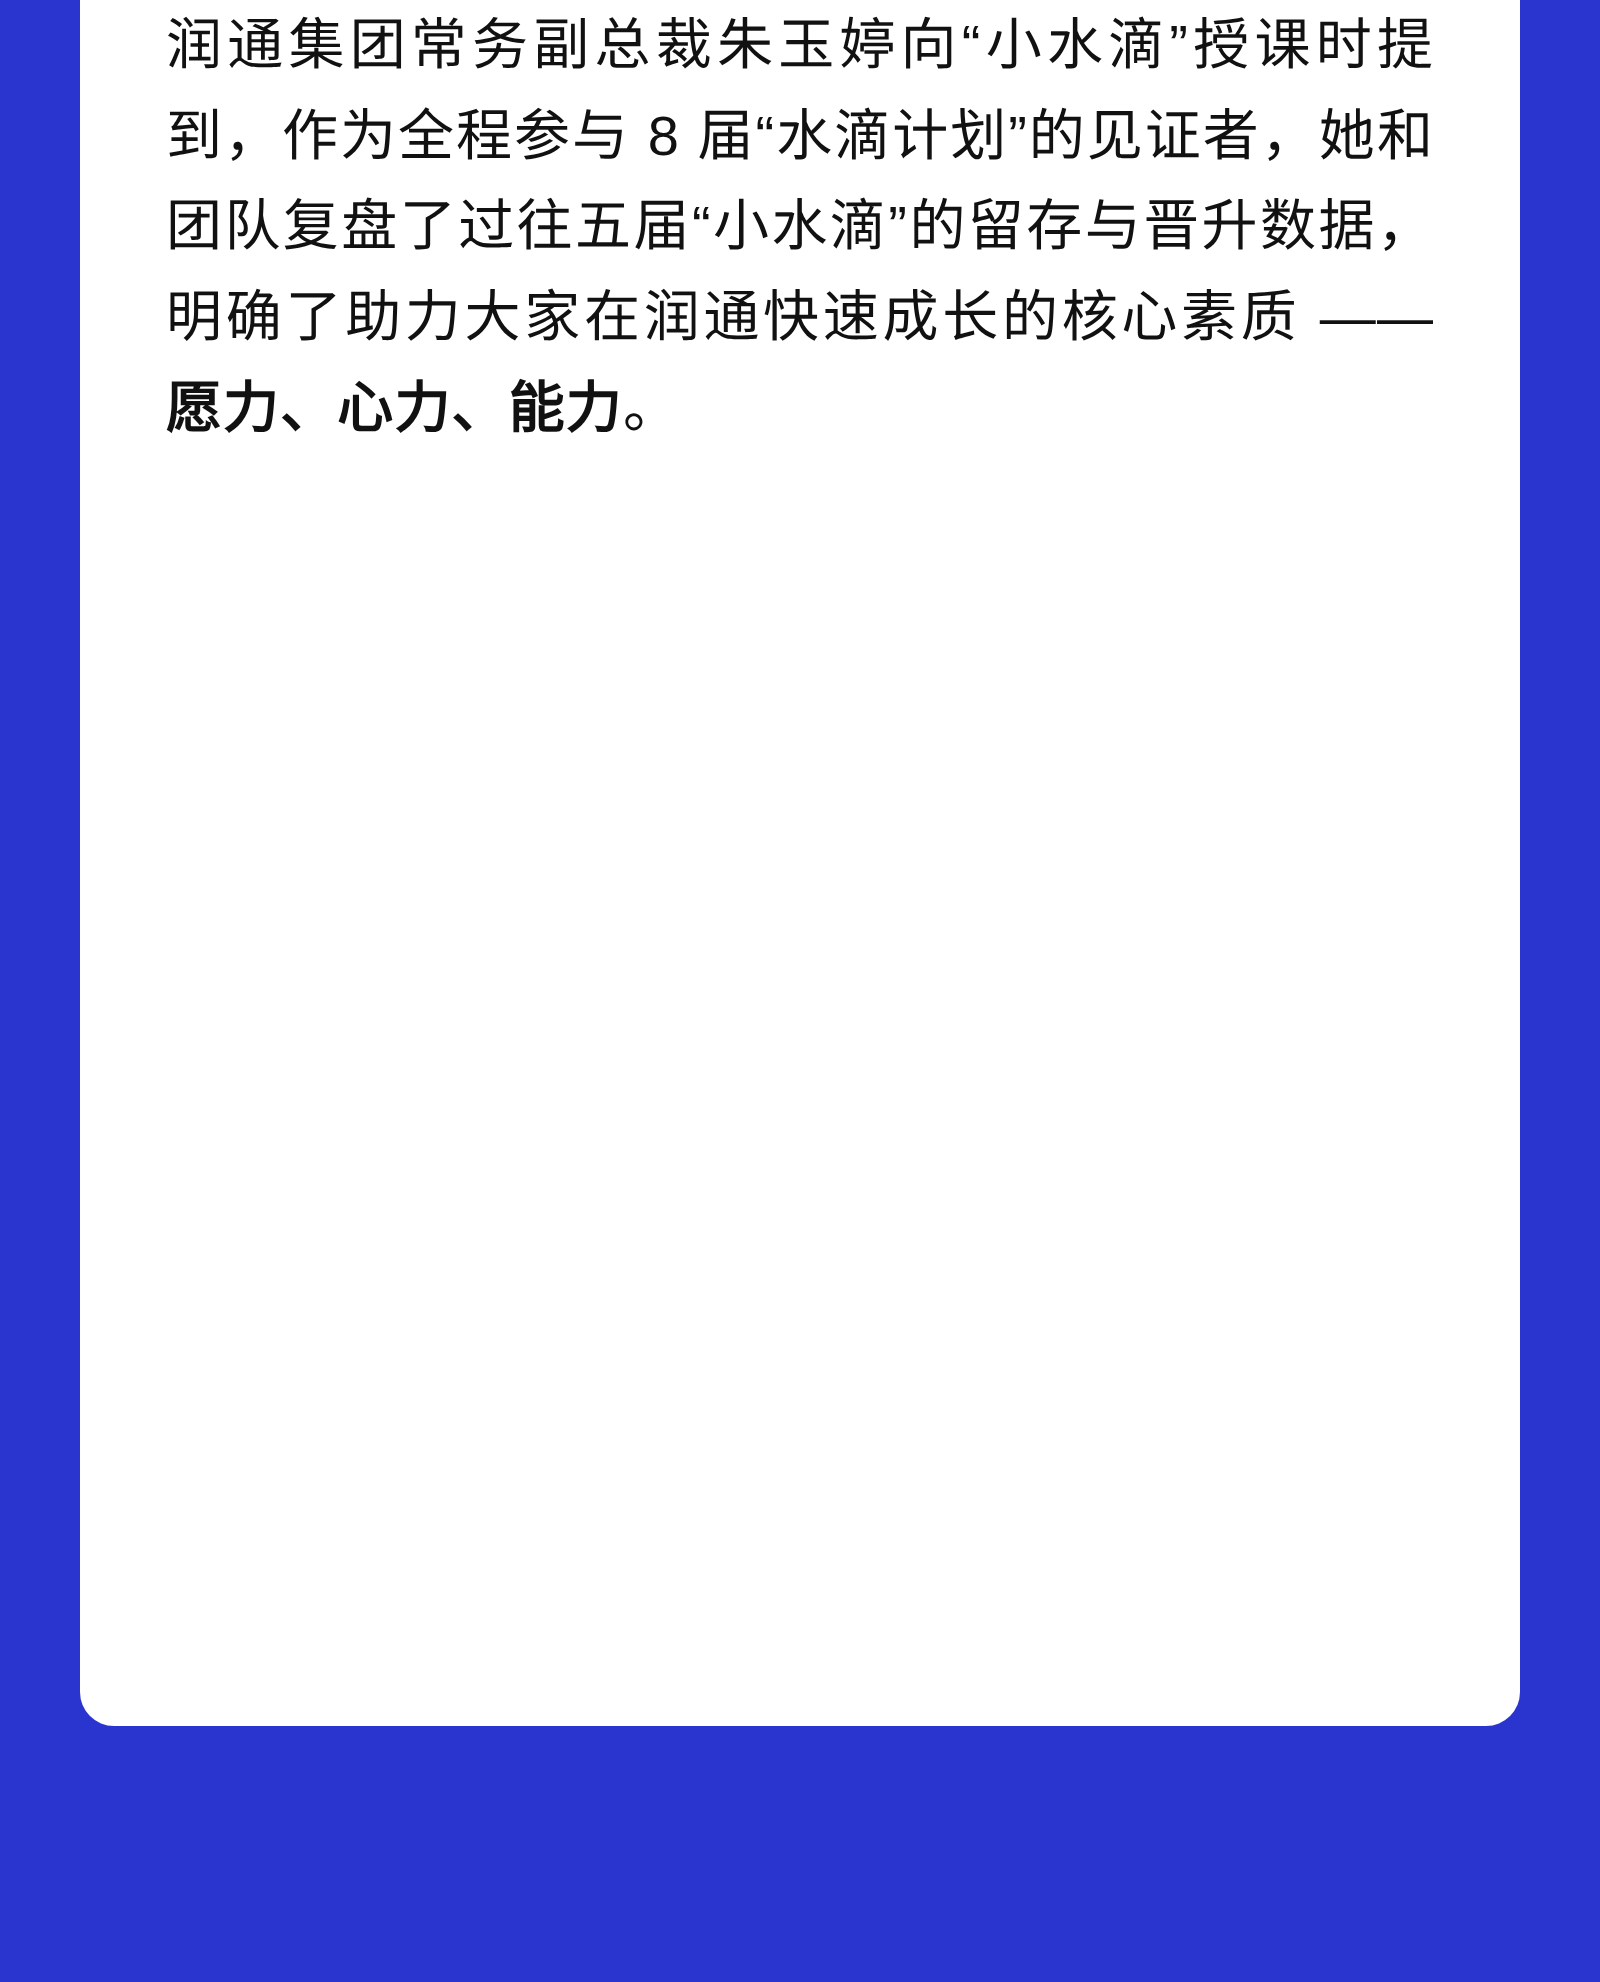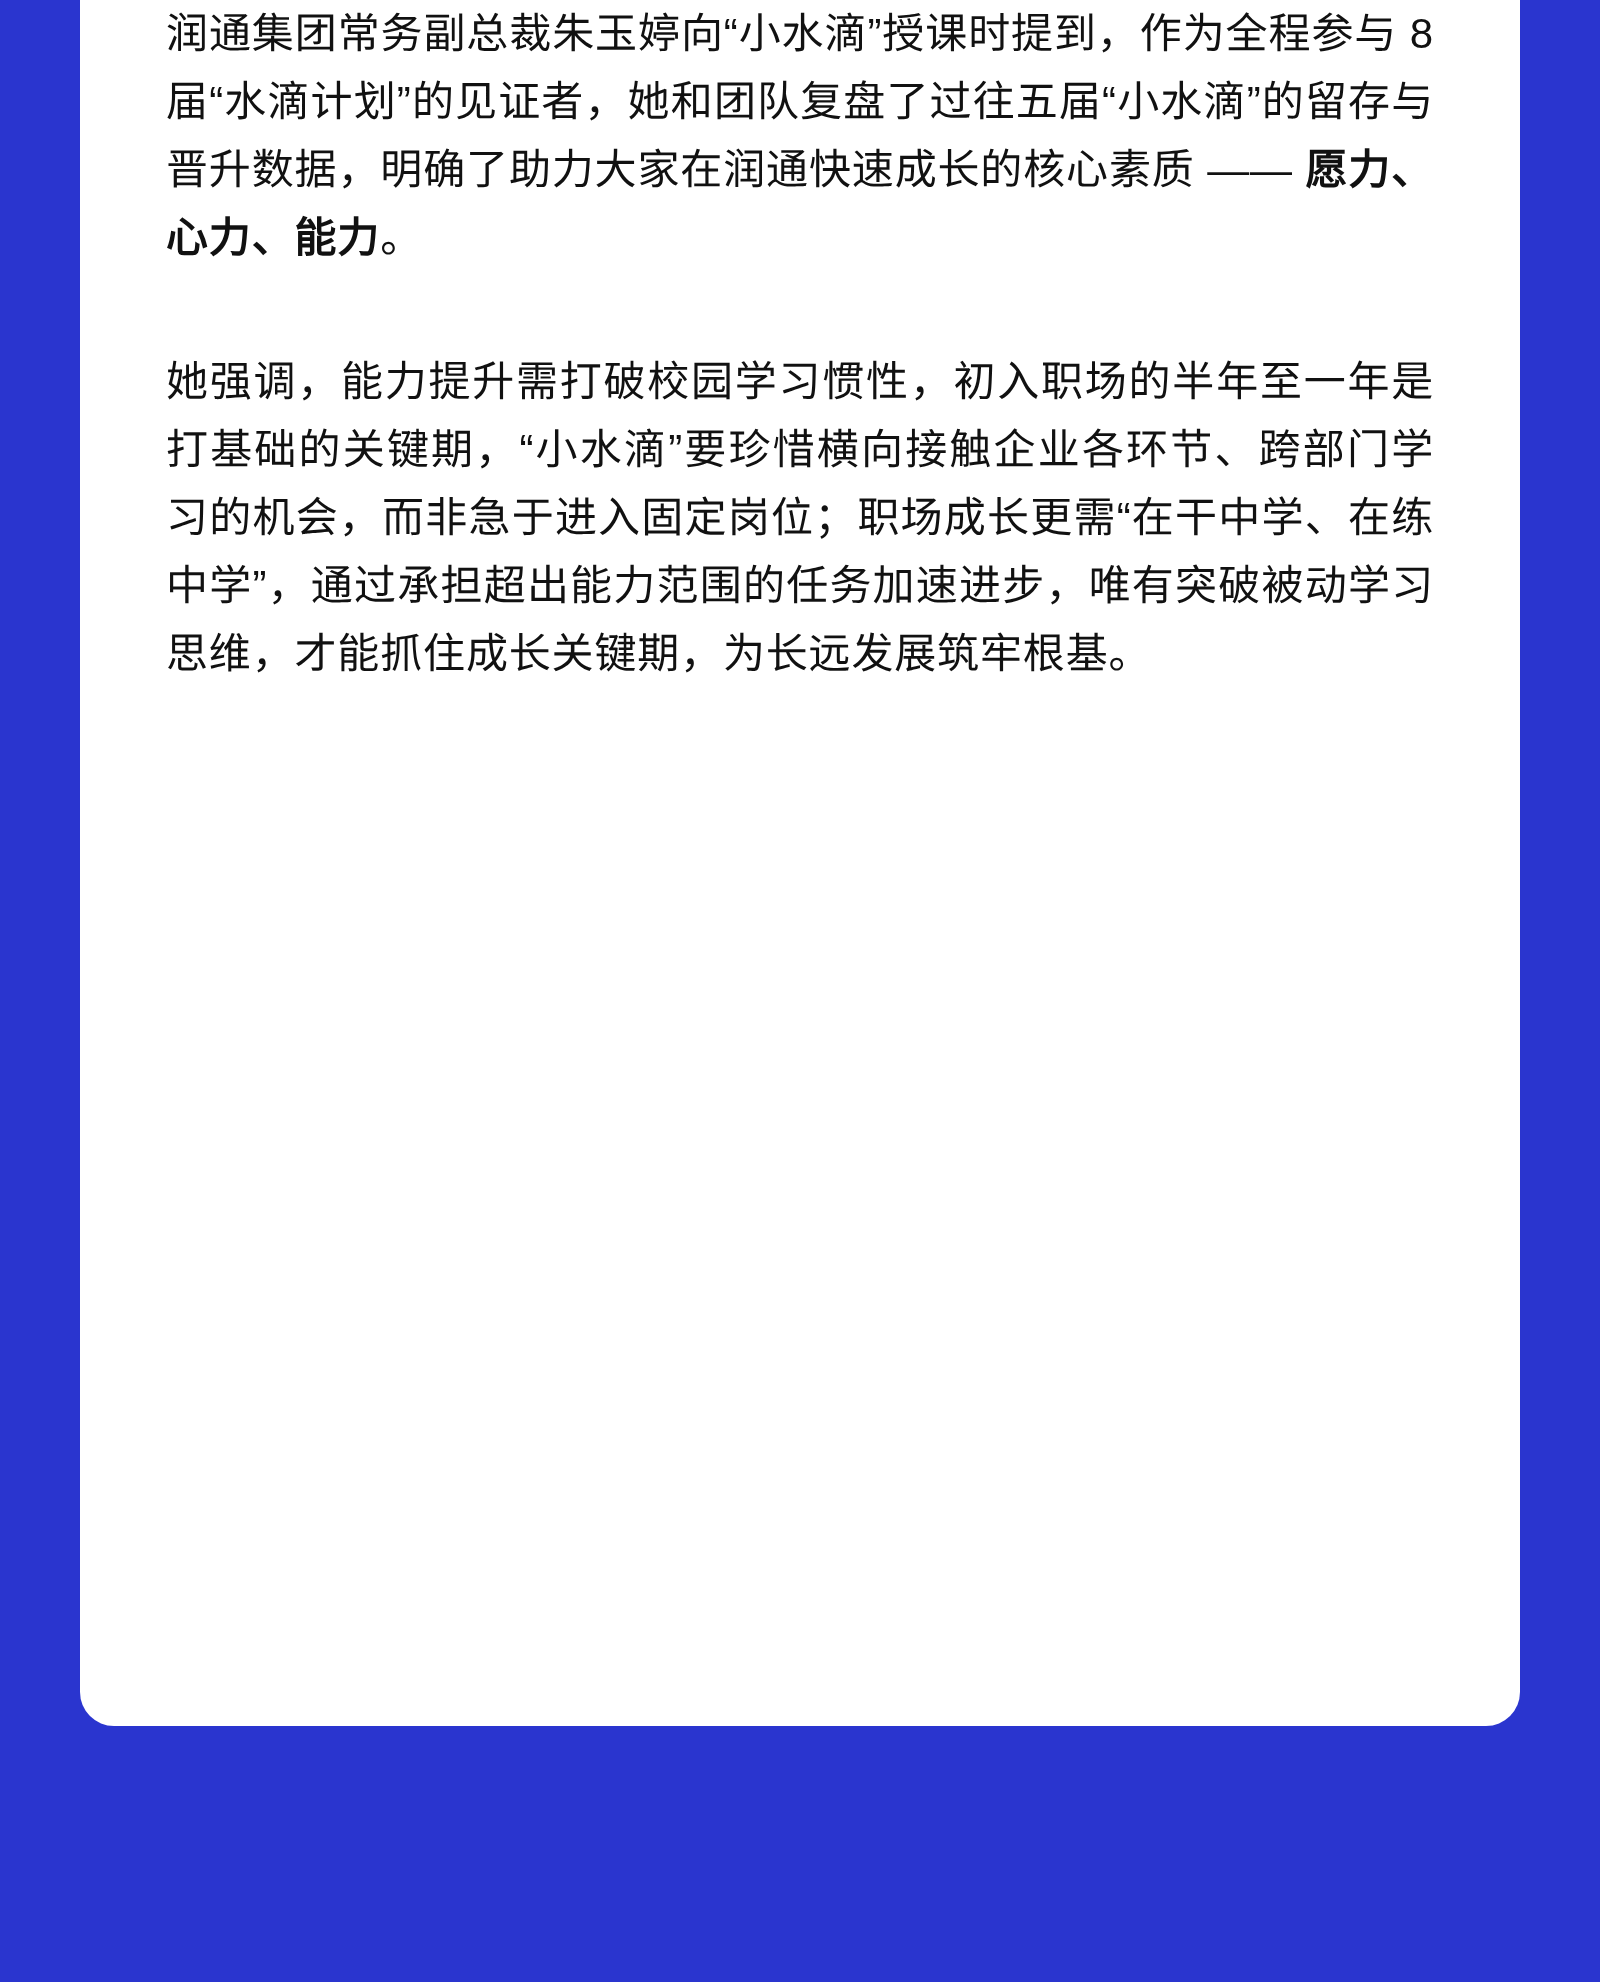--- a/index.html
+++ b/index.html
@@ -31,21 +31,21 @@
     bottom: 256px;
     background: #ffffff;
     border-radius: 0 0 34px 34px;
     box-sizing: border-box;
     padding: 60px 86px 40px 86px;
     overflow: hidden;
   }
 
   .article {
     color: #111111;
-    font-size: 42px;
+    font-size: 56px;
     line-height: 1.62;
     letter-spacing: 0.02em;
     text-align: justify;
     text-justify: inter-ideograph;
   }
 
   .para {
     margin: 0 0 76px 0;
   }
   .para:last-child {
@@ -65,19 +65,16 @@
 <body>
 
 <div class="page">
   <div class="card">
     <div class="article">
 
       <p class="para">
         <span class="run">润通集团常务副总裁朱玉婷向“小水滴”授课时提到，作为全程参与 8 届“水滴计划”的见证者，她和团队复盘了过往五届“小水滴”的留存与晋升数据，明确了助力大家在润通快速成长的核心素质 —— </span><span class="run bold">愿力、心力、能力</span><span class="run">。</span>
       </p>
 
-      <p class="para">
-        <span class="run">她强调，能力提升需打破校园学习惯性，初入职场的半年至一年是打基础的关键期，“小水滴”要珍惜横向接触企业各环节、跨部门学习的机会，而非急于进入固定岗位；职场成长更需“在干中学、在练中学”，通过承担超出能力范围的任务加速进步，唯有突破被动学习思维，才能抓住成长关键期，为长远发展筑牢根基。</span>
-      </p>
 
     </div>
   </div>
 </div>
 
 </body></html>

